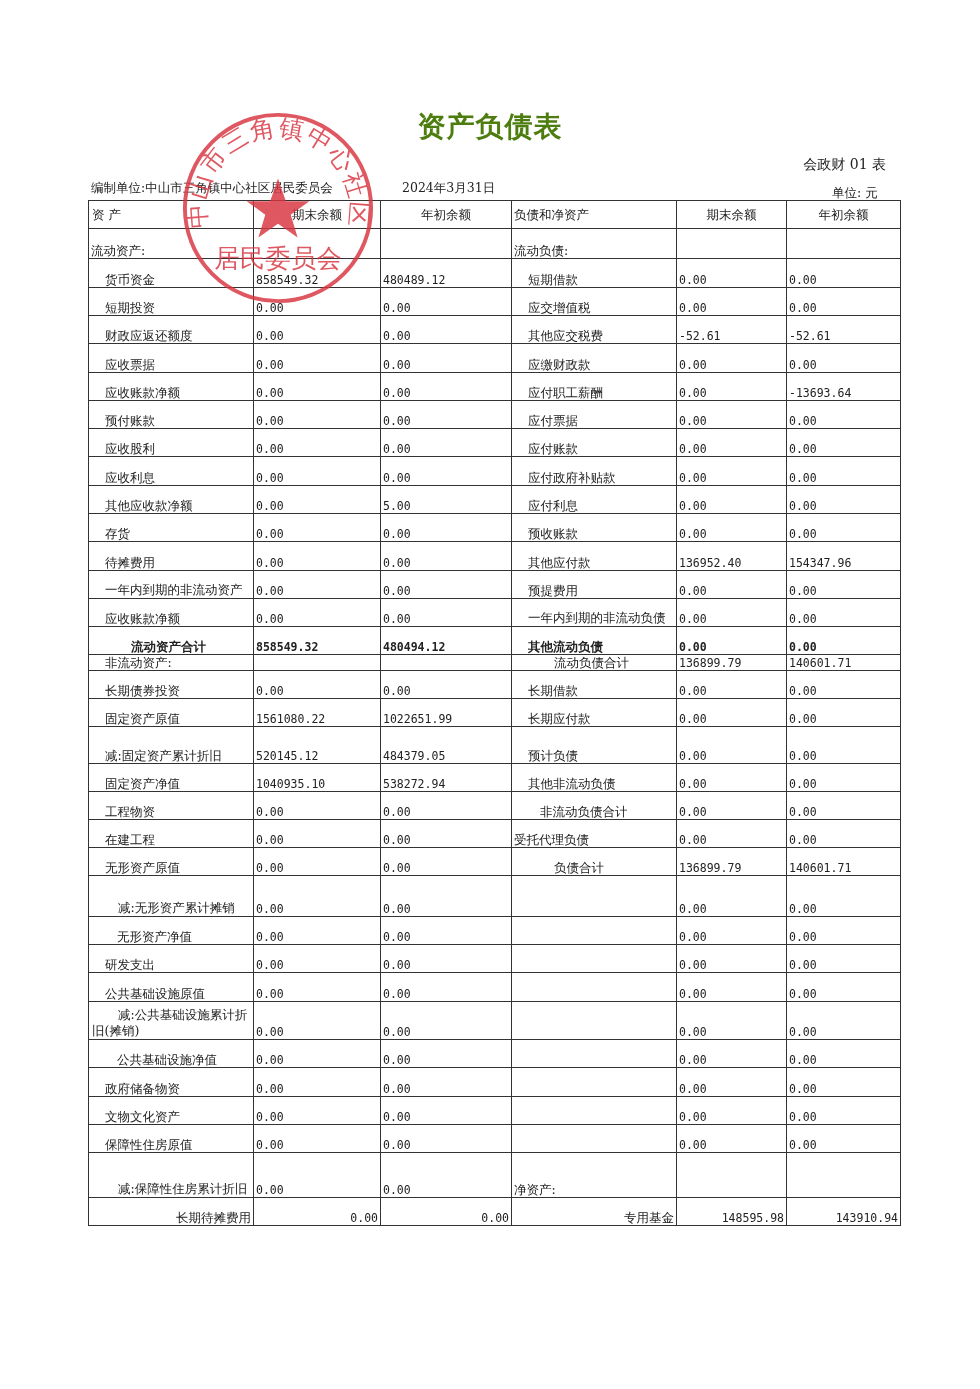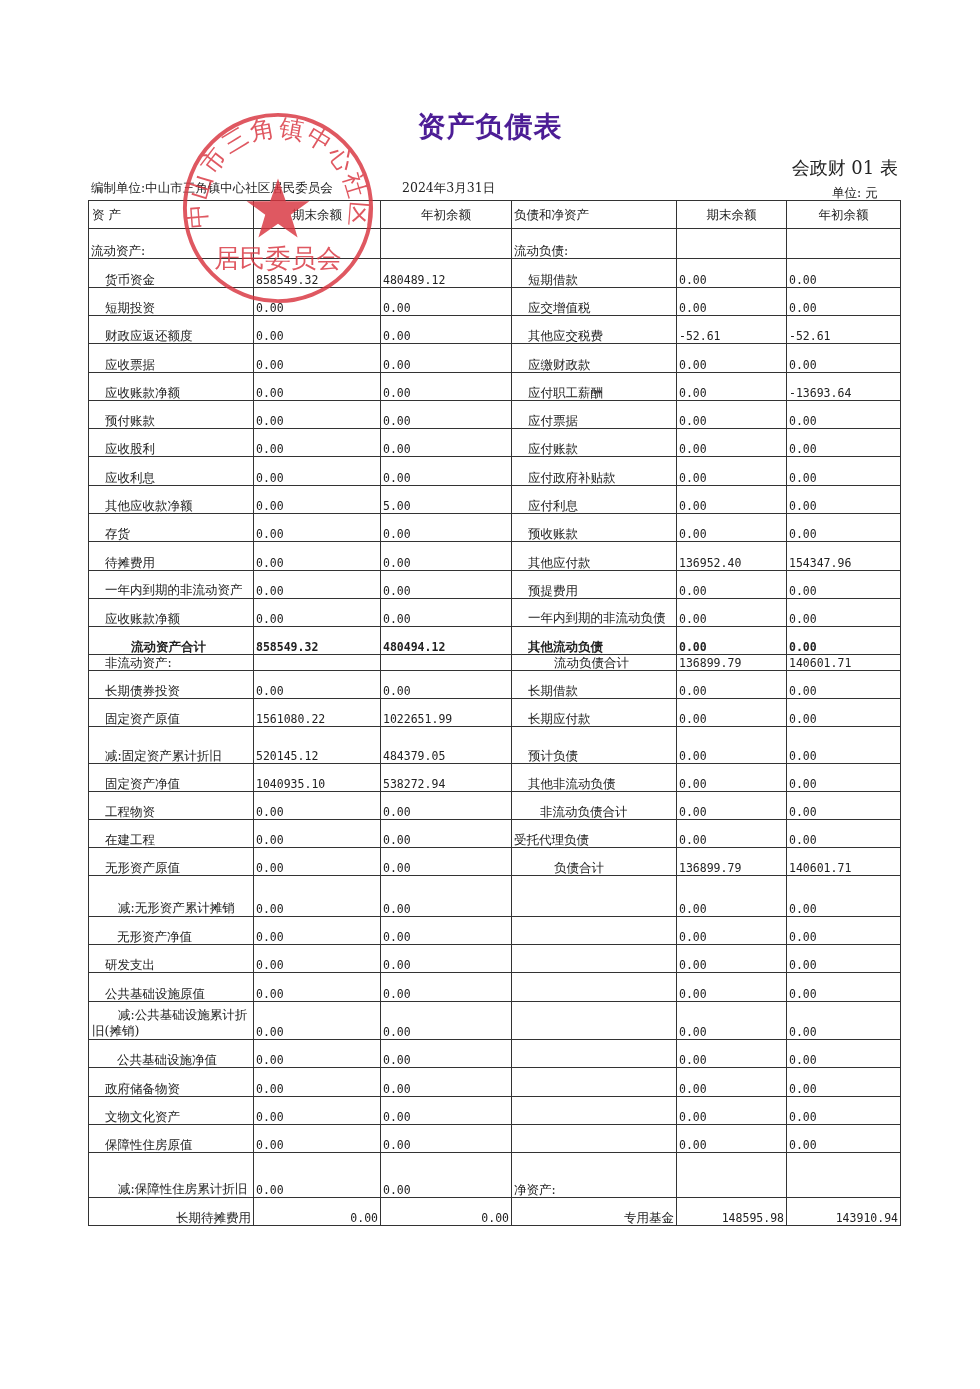--- a/index.html
+++ b/index.html
@@ -1,20 +1,20 @@
 <!DOCTYPE html>
 <html><head>
 <meta charset="utf-8">
 <style>
   html, body { margin:0; padding:0; background:#fff; }
   body { width:980px; height:1389px; position:relative; overflow:hidden;
          font-family: "DejaVu Serif", "Liberation Serif", serif; color:#222; }
   .title { position:absolute; left:0; width:980px; top:108px; text-align:center;
-           font-family:"DejaVu Sans", sans-serif; font-size:28px; font-weight:bold; color:#4c1d95; letter-spacing:1px; }
-  .formno { position:absolute; right:82px; top:156px; font-size:18px; }
+           font-family:"DejaVu Sans", sans-serif; font-size:28px; font-weight:bold; color:#4d7c0f; letter-spacing:1px; }
+  .formno { position:absolute; right:94px; top:156px; font-size:14px; }
   .unit-org { position:absolute; left:91px; top:180px; font-size:12.5px; }
   .date { position:absolute; left:402px; top:180px; font-size:12.5px; }
   .unit { position:absolute; left:832px; top:185px; font-size:12.5px; }
   table.bs { position:absolute; left:88px; top:200px; border-collapse:collapse; table-layout:fixed;
              width:812px; font-size:12.5px; }
   table.bs td { border:1.5px solid #333; padding:0 2px; vertical-align:bottom; overflow:visible;
                 white-space:nowrap; line-height:14px; }
   table.bs tr.hdr td { vertical-align:middle; height:27px; }
   .num { font-family:"DejaVu Sans Mono", "Liberation Mono", monospace; font-size:11.5px; padding-bottom:1px; }
   .c { text-align:center; }

